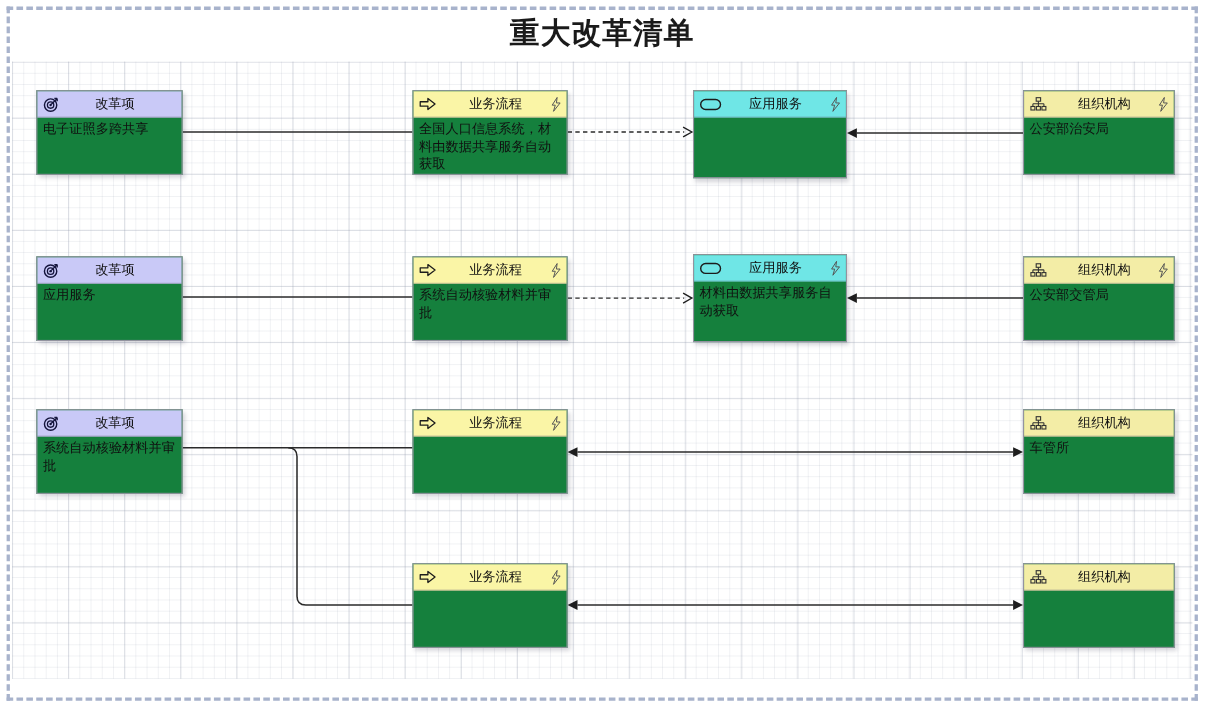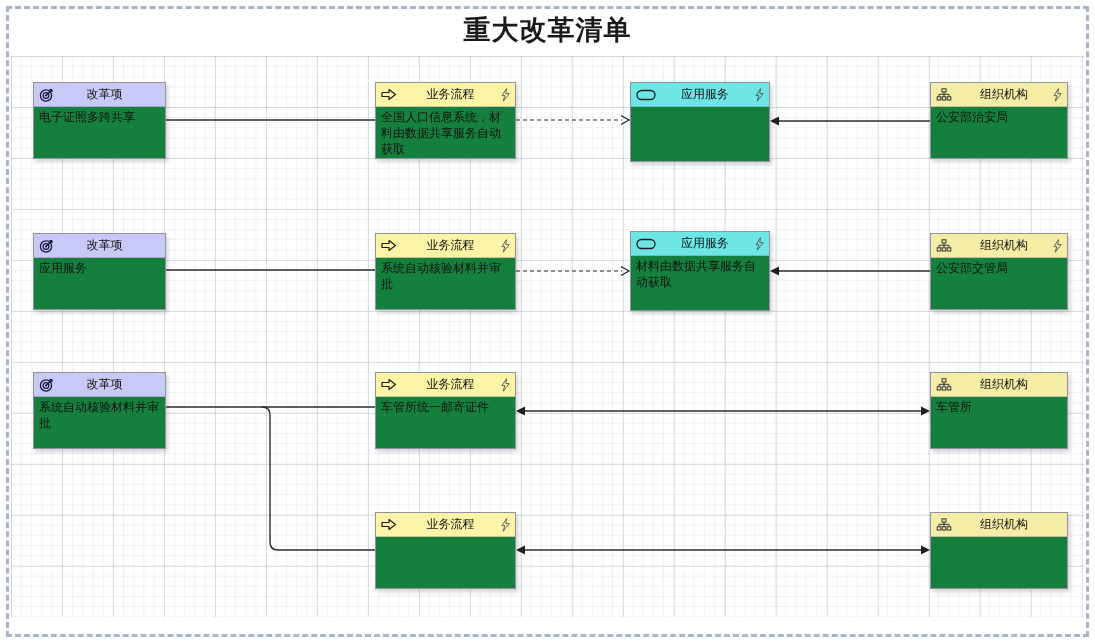--- a/index.html
+++ b/index.html
@@ -232,21 +232,20 @@
               <path d="M1,4.5 H8 V1.5 L14.5,6.5 L8,11.5 V8.5 H1 Z" fill="none" stroke="#1c1c1c" stroke-width="1.2" stroke-linejoin="round"></path>
             </svg>
           </span>
           <span class="hlbl">业务流程</span>
           <span class="bolt">
             <svg width="9" height="14" viewBox="0 0 9 14">
               <path d="M5.5,0.6 L1,7.6 H3.8 L2.2,13.2 L8.2,5.6 H4.8 Z" fill="none" stroke="#555" stroke-width="0.9" stroke-linejoin="round"></path>
             </svg>
           </span>
         </div>
-        <div class="bdy">车管所统一邮寄证件</div>
       </div>
       <div class="node" style="left: 930px; top: 372px; width: 138px; height: 77px;">
         <div class="hdr" style="background:#f3eda6">
           <span class="ic">
             <svg width="16" height="14" viewBox="0 0 16 14">
               <rect x="6" y="0.8" width="4" height="3.2" fill="none" stroke="#333" stroke-width="1"></rect>
               <path d="M8,4 V6.3 M3,6.3 H13 M3,6.3 V8.6 M8,6.3 V8.6 M13,6.3 V8.6" fill="none" stroke="#333" stroke-width="1"></path>
               <rect x="1.2" y="8.8" width="3.6" height="3.2" fill="none" stroke="#333" stroke-width="1"></rect>
               <rect x="6.2" y="8.8" width="3.6" height="3.2" fill="none" stroke="#333" stroke-width="1"></rect>
               <rect x="11.2" y="8.8" width="3.6" height="3.2" fill="none" stroke="#333" stroke-width="1"></rect>

